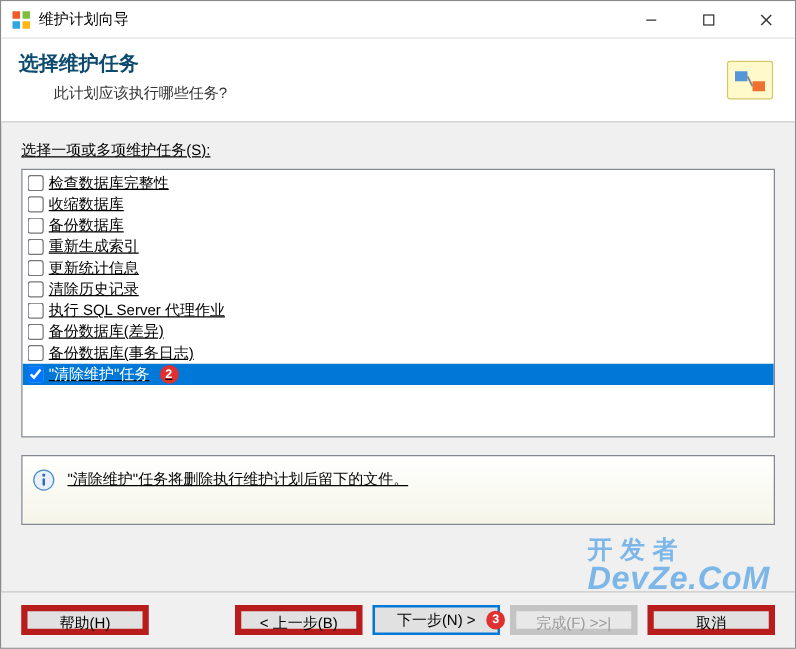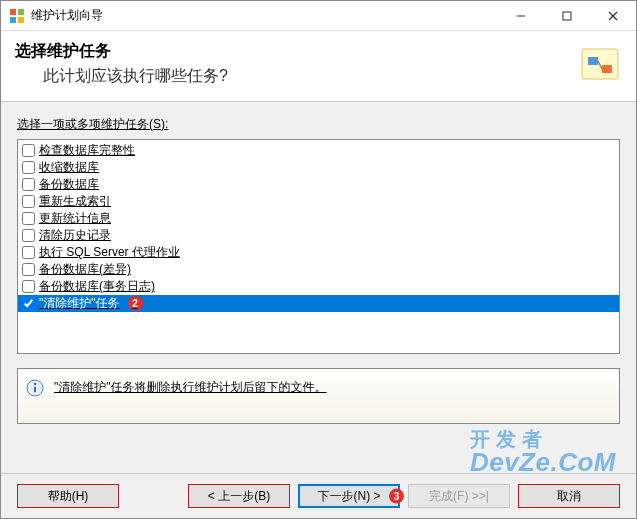--- a/index.html
+++ b/index.html
@@ -55,25 +55,25 @@
     background: #fff;
     padding: 10px 14px 14px 14px;
     border-bottom: 1px solid #c8c8c8;
     position: relative;
     min-height: 64px;
   }
   .header h1 {
     margin: 0;
     font-size: 16px;
     font-weight: bold;
-    color: #000000;
+    color: #0c4a6e;
   }
   .header .subtitle {
     margin: 4px 0 0 28px;
-    font-size: 16px;
+    font-size: 12px;
     color: #333;
   }
   .header .banner-icon {
     position: absolute;
     right: 12px;
     top: 10px;
     width: 48px;
     height: 48px;
   }
   .content {
@@ -166,21 +166,21 @@
     display: flex;
     align-items: center;
     gap: 8px;
     background: #f0f0f0;
   }
   .button-bar .spacer { flex: 1; }
   button.wiz-btn {
     min-width: 102px;
     height: 24px;
     background: #e1e1e1;
-    border: 1px solid #b91c1c;
+    border: 5px solid #b91c1c;
     font-family: inherit;
     font-size: 12px;
     cursor: pointer;
   }
   button.wiz-btn.default {
     border: 2px solid #0078d7;
     position: relative;
   }
   button.wiz-btn:disabled {
     color: #9a9a9a;

